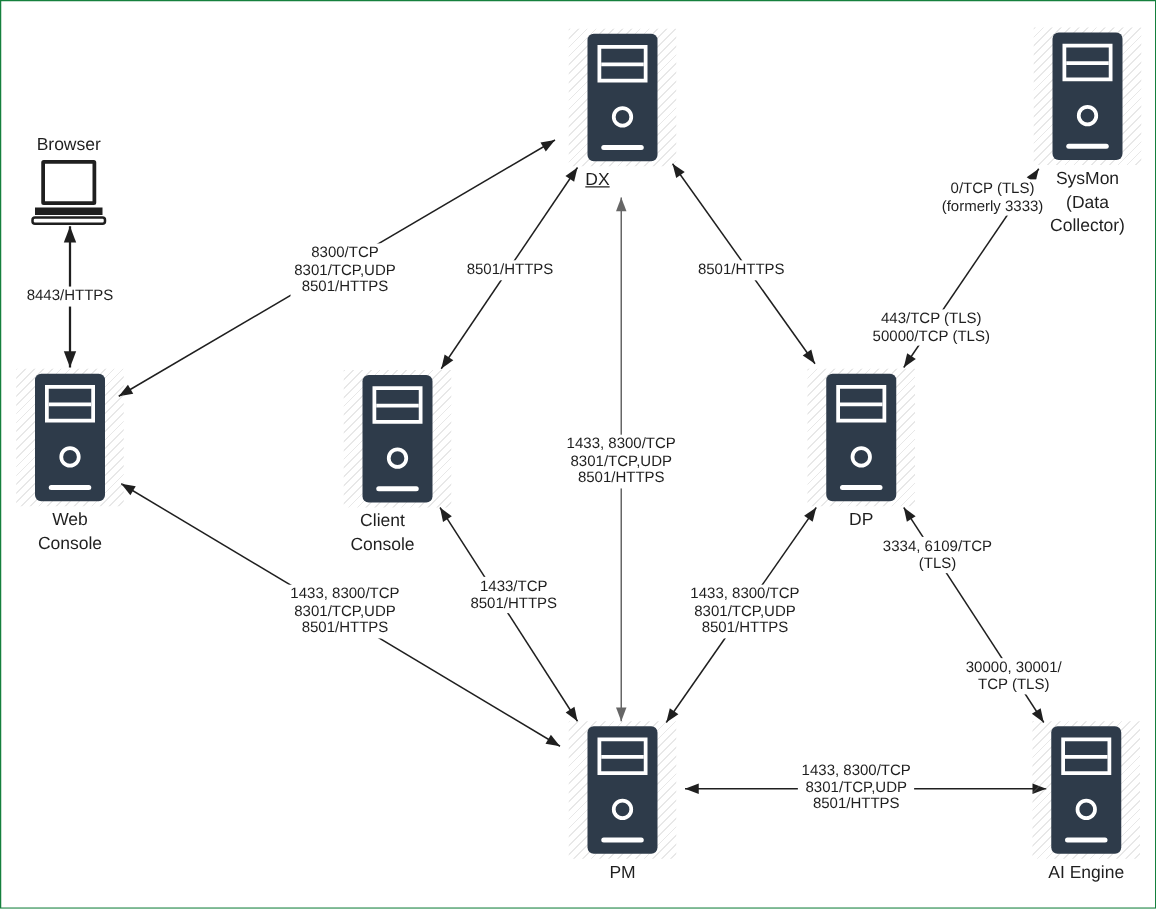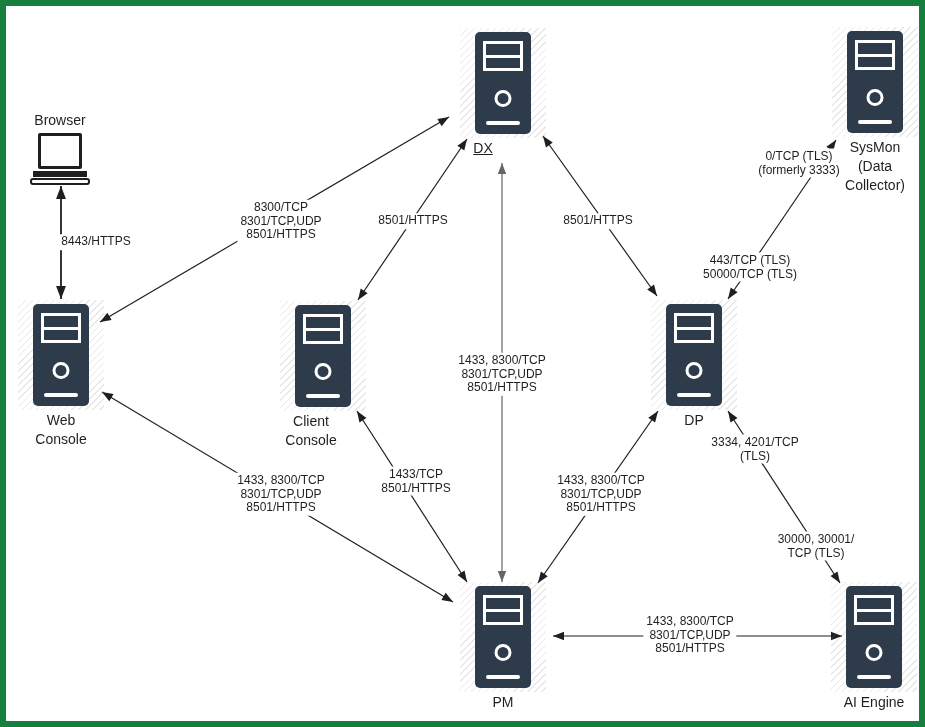--- a/index.html
+++ b/index.html
@@ -1,21 +1,21 @@
 <!DOCTYPE html>
 <html style="--server: #2e3b4a; --detail: #ffffff; --ink: #1f1f1f;"><head>
 <meta charset="utf-8">
 <style>
   html,body{margin:0;padding:0;background:#fff;}
   .canvas{
     position:relative;
     width:925px;height:727px;
     box-sizing:border-box;
     background:#fff;
-    border:6px solid #15803d;
+    border:1px solid #15803d;
     overflow:hidden;
     font-family:"Liberation Sans",sans-serif;
   }
   #edge-layer{position:absolute;left:0;top:0;width:925px;height:727px;}
   #node-layer,#label-layer{position:absolute;left:0;top:0;width:0;height:0;}
   .hatch{
     position:absolute;
     background:repeating-linear-gradient(135deg, rgba(150,150,150,0.22) 0px, rgba(150,150,150,0.22) 1px, transparent 1px, transparent 5px);
   }
   .server-icon{
@@ -188,21 +188,21 @@
           <div class="bay-split"></div>
         </div>
         <div class="power"></div>
         <div class="slot"></div>
       </div>
       <div class="node-label" style="left: 798px; width: 140px; top: 687px;">
         <div>AI Engine</div>
       </div>
     </div>
   <div id="label-layer">
-      <div class="edge-label" style="left: 55px; top: 236px; margin-left: 35px;">
+      <div class="edge-label" style="left: 55px; top: 236px;">
         <div>8443/HTTPS</div>
       </div>
       <div class="edge-label" style="left: 275px; top: 215px; text-align: center;">
         <div>8300/TCP</div>
         <div>8301/TCP,UDP</div>
         <div>8501/HTTPS</div>
       </div>
       <div class="edge-label" style="left: 407px; top: 215px;">
         <div>8501/HTTPS</div>
       </div>
@@ -230,21 +230,21 @@
       </div>
       <div class="edge-label" style="left: 793px; top: 157px;">
         <div>0/TCP (TLS)</div>
         <div>(formerly 3333)</div>
       </div>
       <div class="edge-label" style="left: 744px; top: 261px;">
         <div>443/TCP (TLS)</div>
         <div>50000/TCP (TLS)</div>
       </div>
       <div class="edge-label" style="left: 749px; top: 443px;">
-        <div>3334, 4201/TCP</div>
+        <div>3334, 6109/TCP</div>
         <div>(TLS)</div>
       </div>
       <div class="edge-label" style="left: 810px; top: 540px;">
         <div>30000, 30001/</div>
         <div>TCP (TLS)</div>
       </div>
       <div class="edge-label" style="left: 684px; top: 629px;">
         <div>1433, 8300/TCP</div>
         <div>8301/TCP,UDP</div>
         <div>8501/HTTPS</div>

